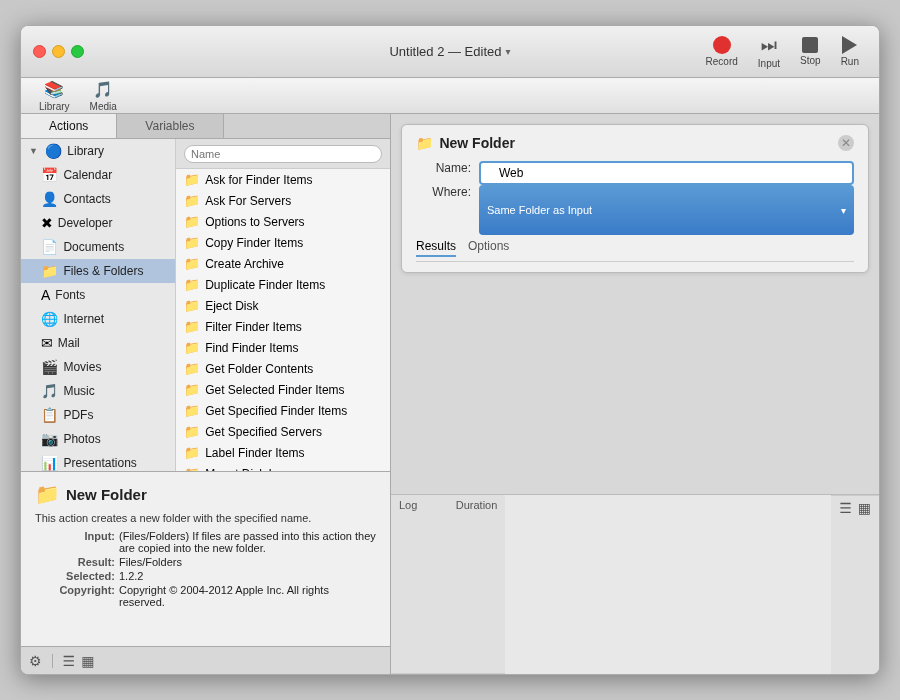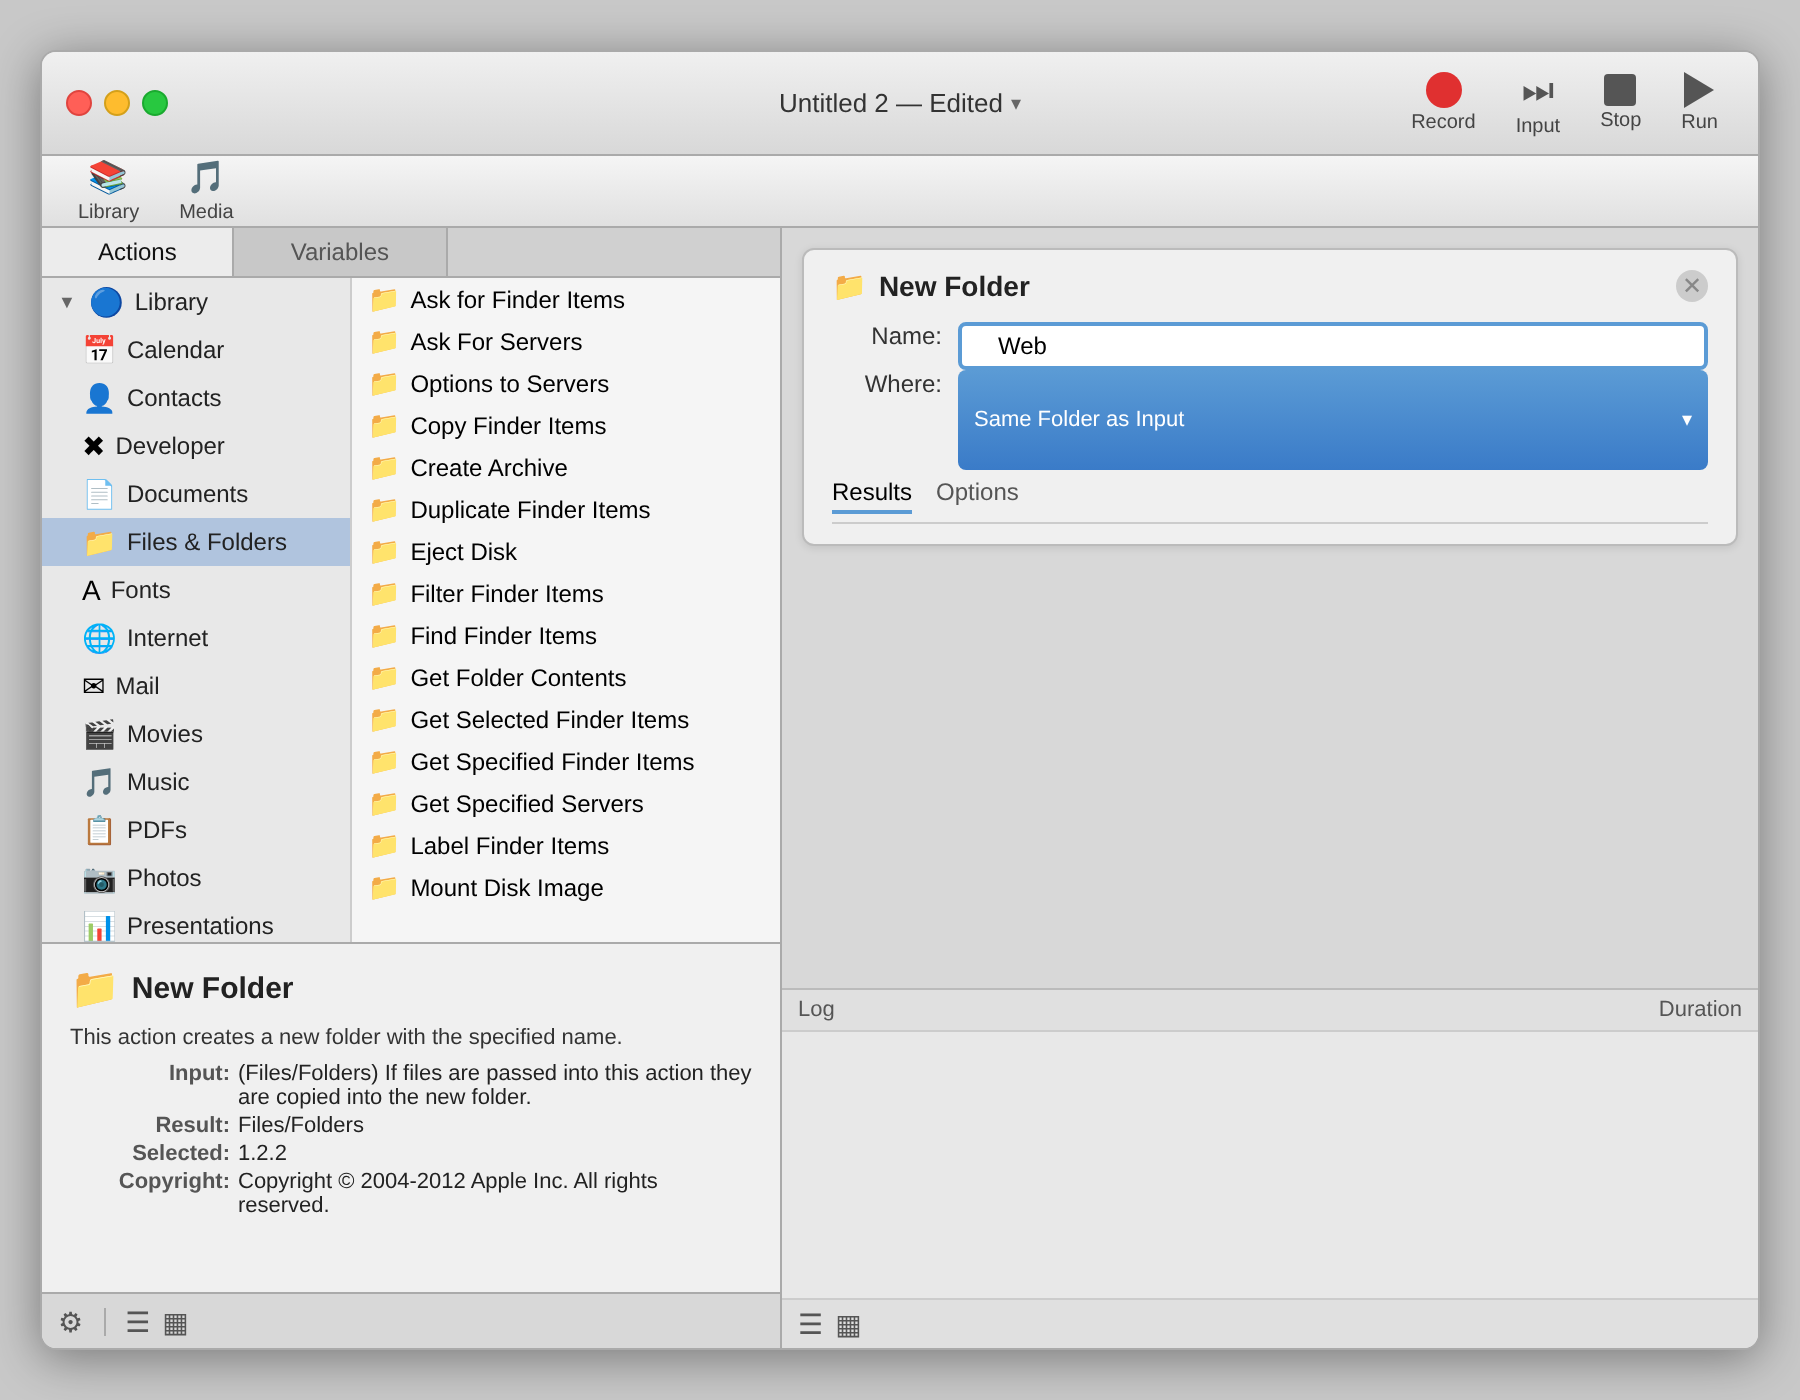--- a/index.html
+++ b/index.html
@@ -325,21 +325,20 @@
     .detail-tab.active {
       color: #000;
       border-bottom: 2px solid #5b9bd5;
     }
     
     .log-area {
       height: 180px;
       background: #e8e8e8;
       border-top: 1px solid #bbb;
       display: flex;
-      flex-direction: column;
       flex-shrink: 0;
     }
     .log-header {
       display: flex;
       padding: 4px 8px;
       font-size: 11px;
       color: #555;
       border-bottom: 1px solid #ccc;
       background: #e0e0e0;
     }
@@ -536,20 +535,23 @@
               <span class="category-icon">📷</span>
               <span class="category-label">Photos</span>
             </div>
             <div class="category-item cat-indent">
               <span class="category-icon">📊</span>
               <span class="category-label">Presentations</span>
             </div>
           </div>
 
         <div class="action-list">
+          <div class="search-bar">
+            <input class="search-input" type="text" placeholder="Name" style="">
+          </div>
           <div id="action-list-items">
               <div class="action-item">
                 <span class="action-icon">📁</span>
                 <span>Ask for Finder Items</span>
               </div>
               <div class="action-item">
                 <span class="action-icon">📁</span>
                 <span>Ask For Servers</span>
               </div>
               <div class="action-item">

